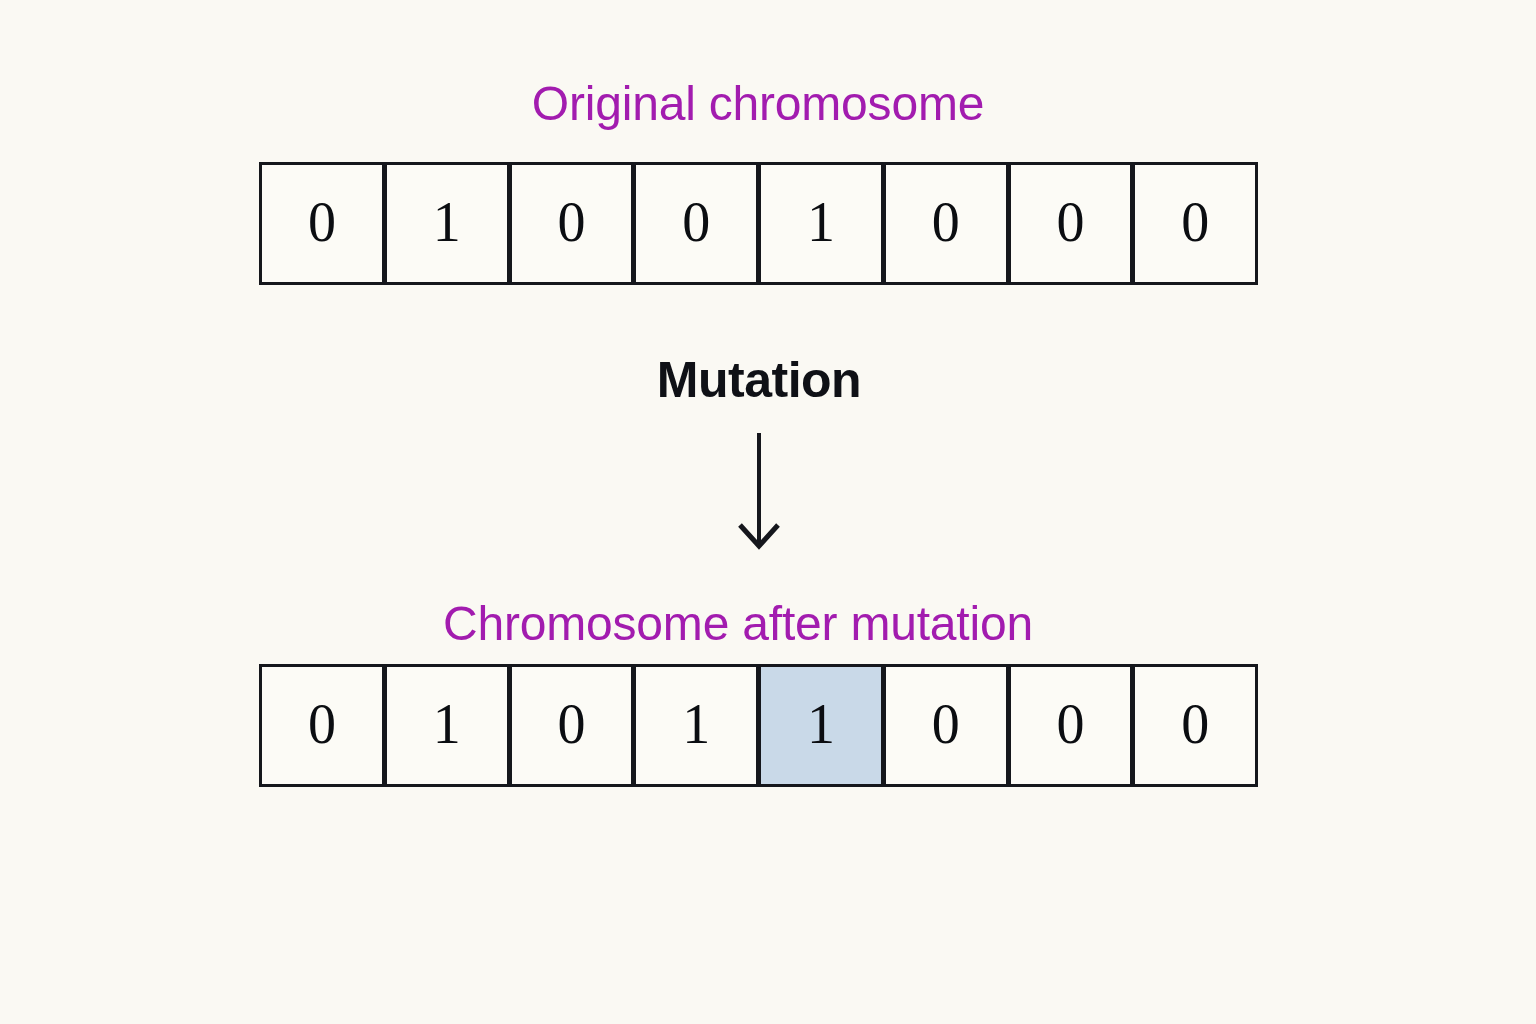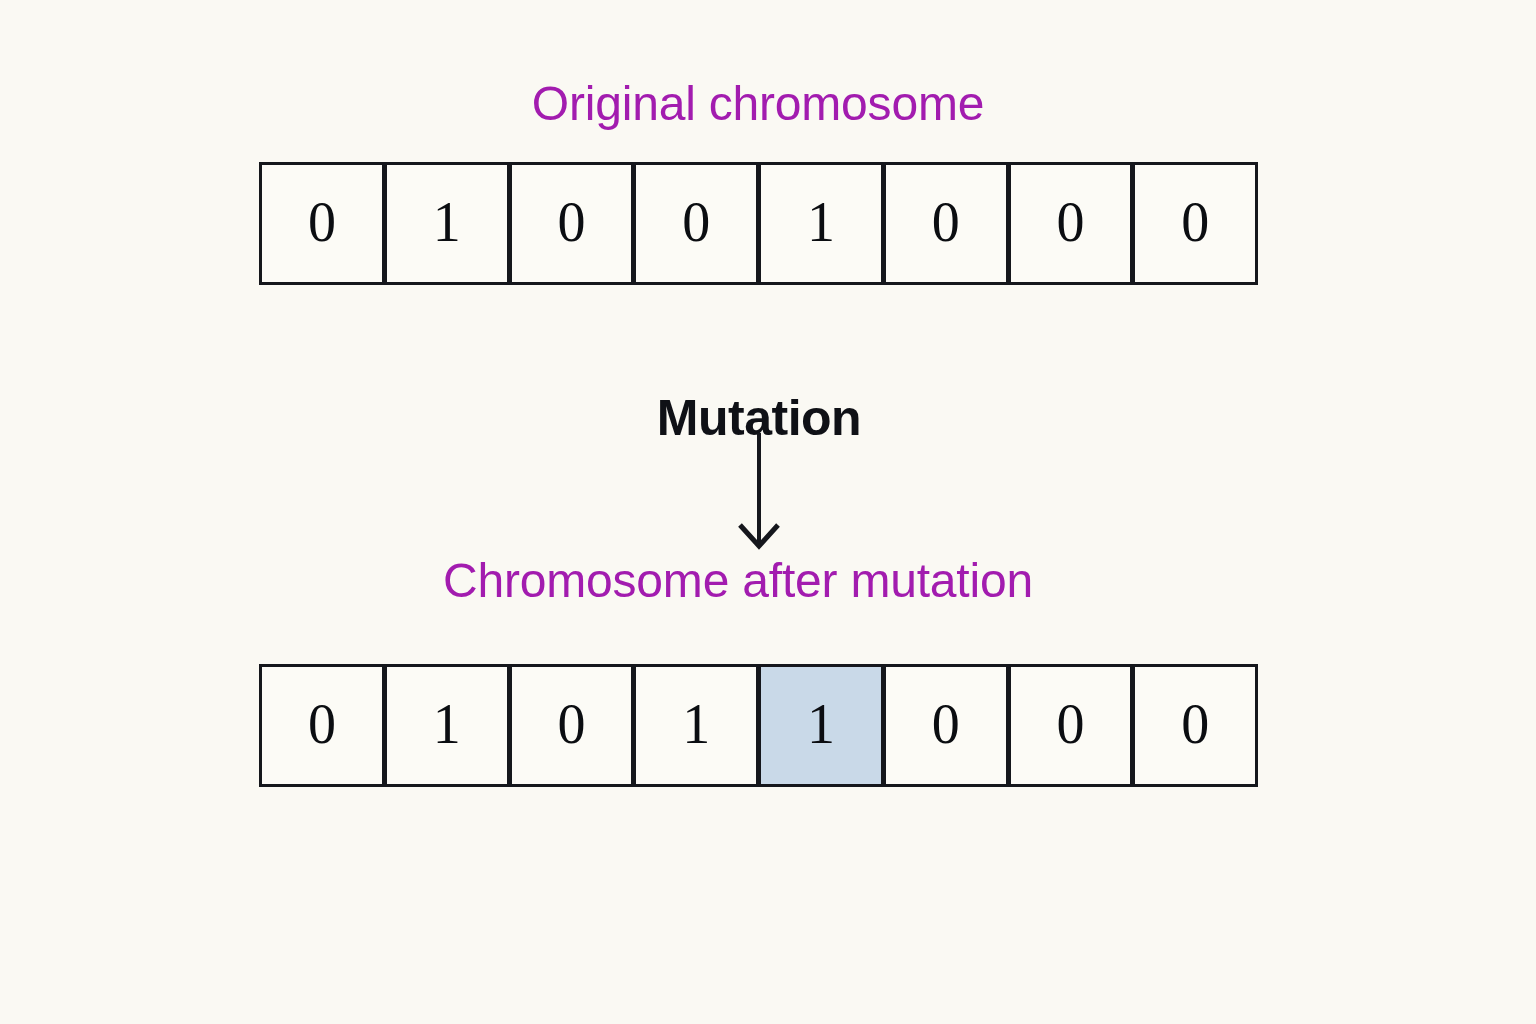--- a/index.html
+++ b/index.html
@@ -39,40 +39,39 @@
 
   #caption-original {
     left: 0;
     top: 80px;
     width: 1516px;
     text-align: center;
   }
 
   #caption-mutated {
     left: 0;
-    top: 557px;
+    top: 600px;
     width: 1476px;
     text-align: center;
   }
 
   
   #mutation-label {
     position: absolute;
     left: 0;
     top: 355px;
     width: 1518px;
     text-align: center;
     font-family: "Liberation Sans", sans-serif;
     font-weight: 700;
     font-size: 50px;
     line-height: 1;
     color: #0f1116;
     white-space: nowrap;
     letter-spacing: -0.5px;
-    margin-top: 38px;
   }
 
   
   #mutation-arrow {
     position: absolute;
     left: 730px;
     top: 430px;
     width: 60px;
     height: 122px;
   }

